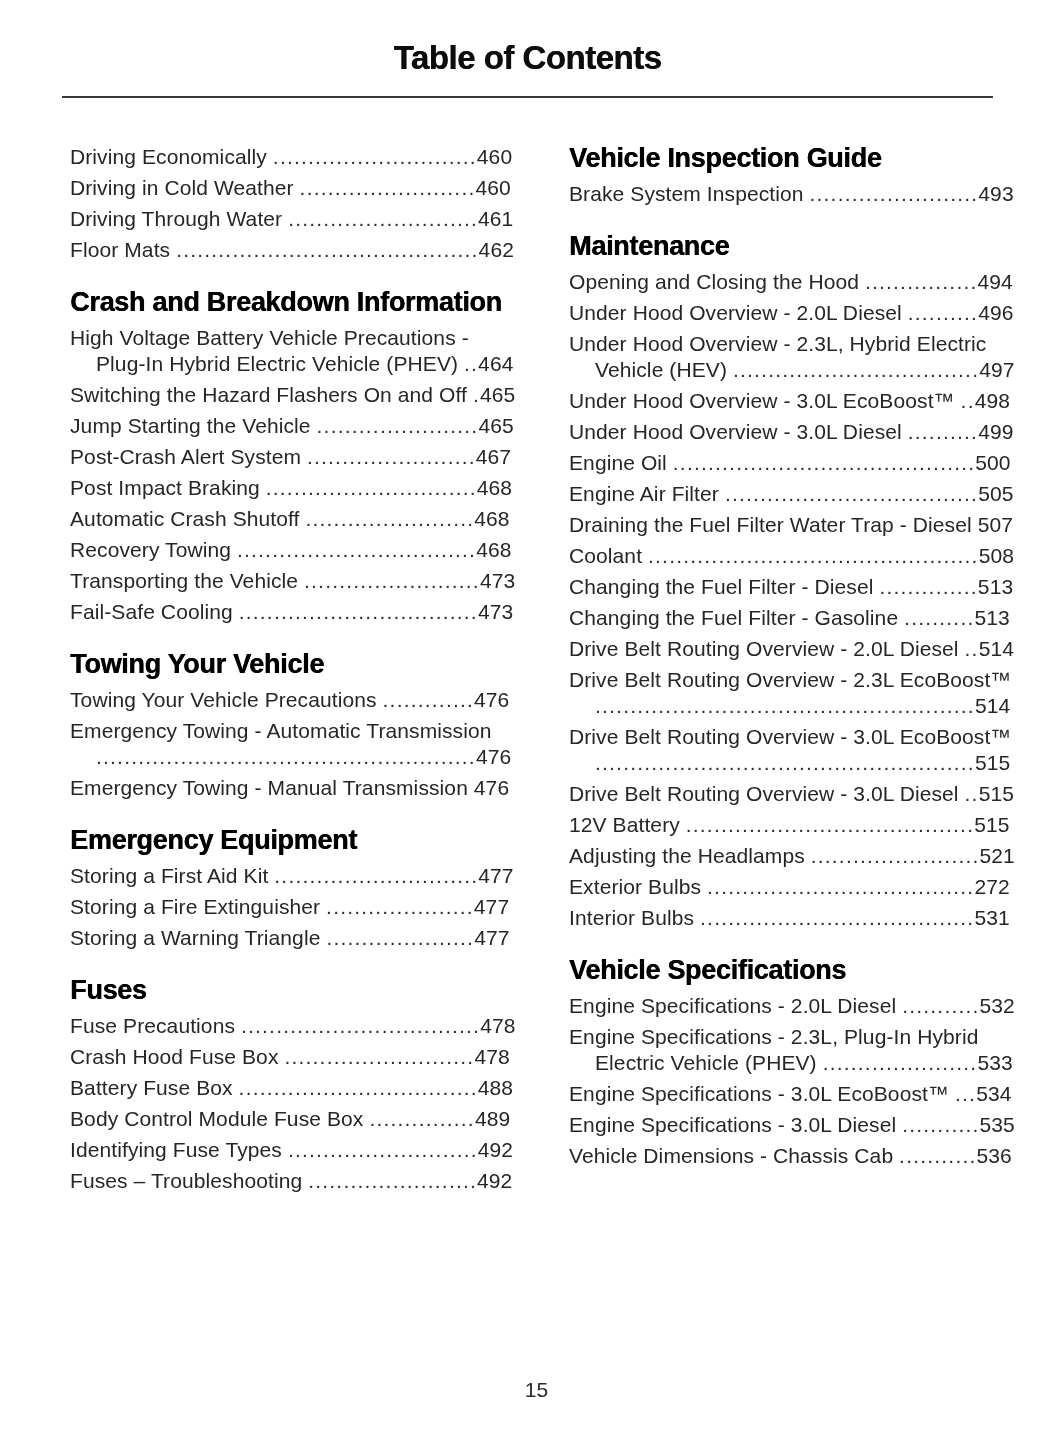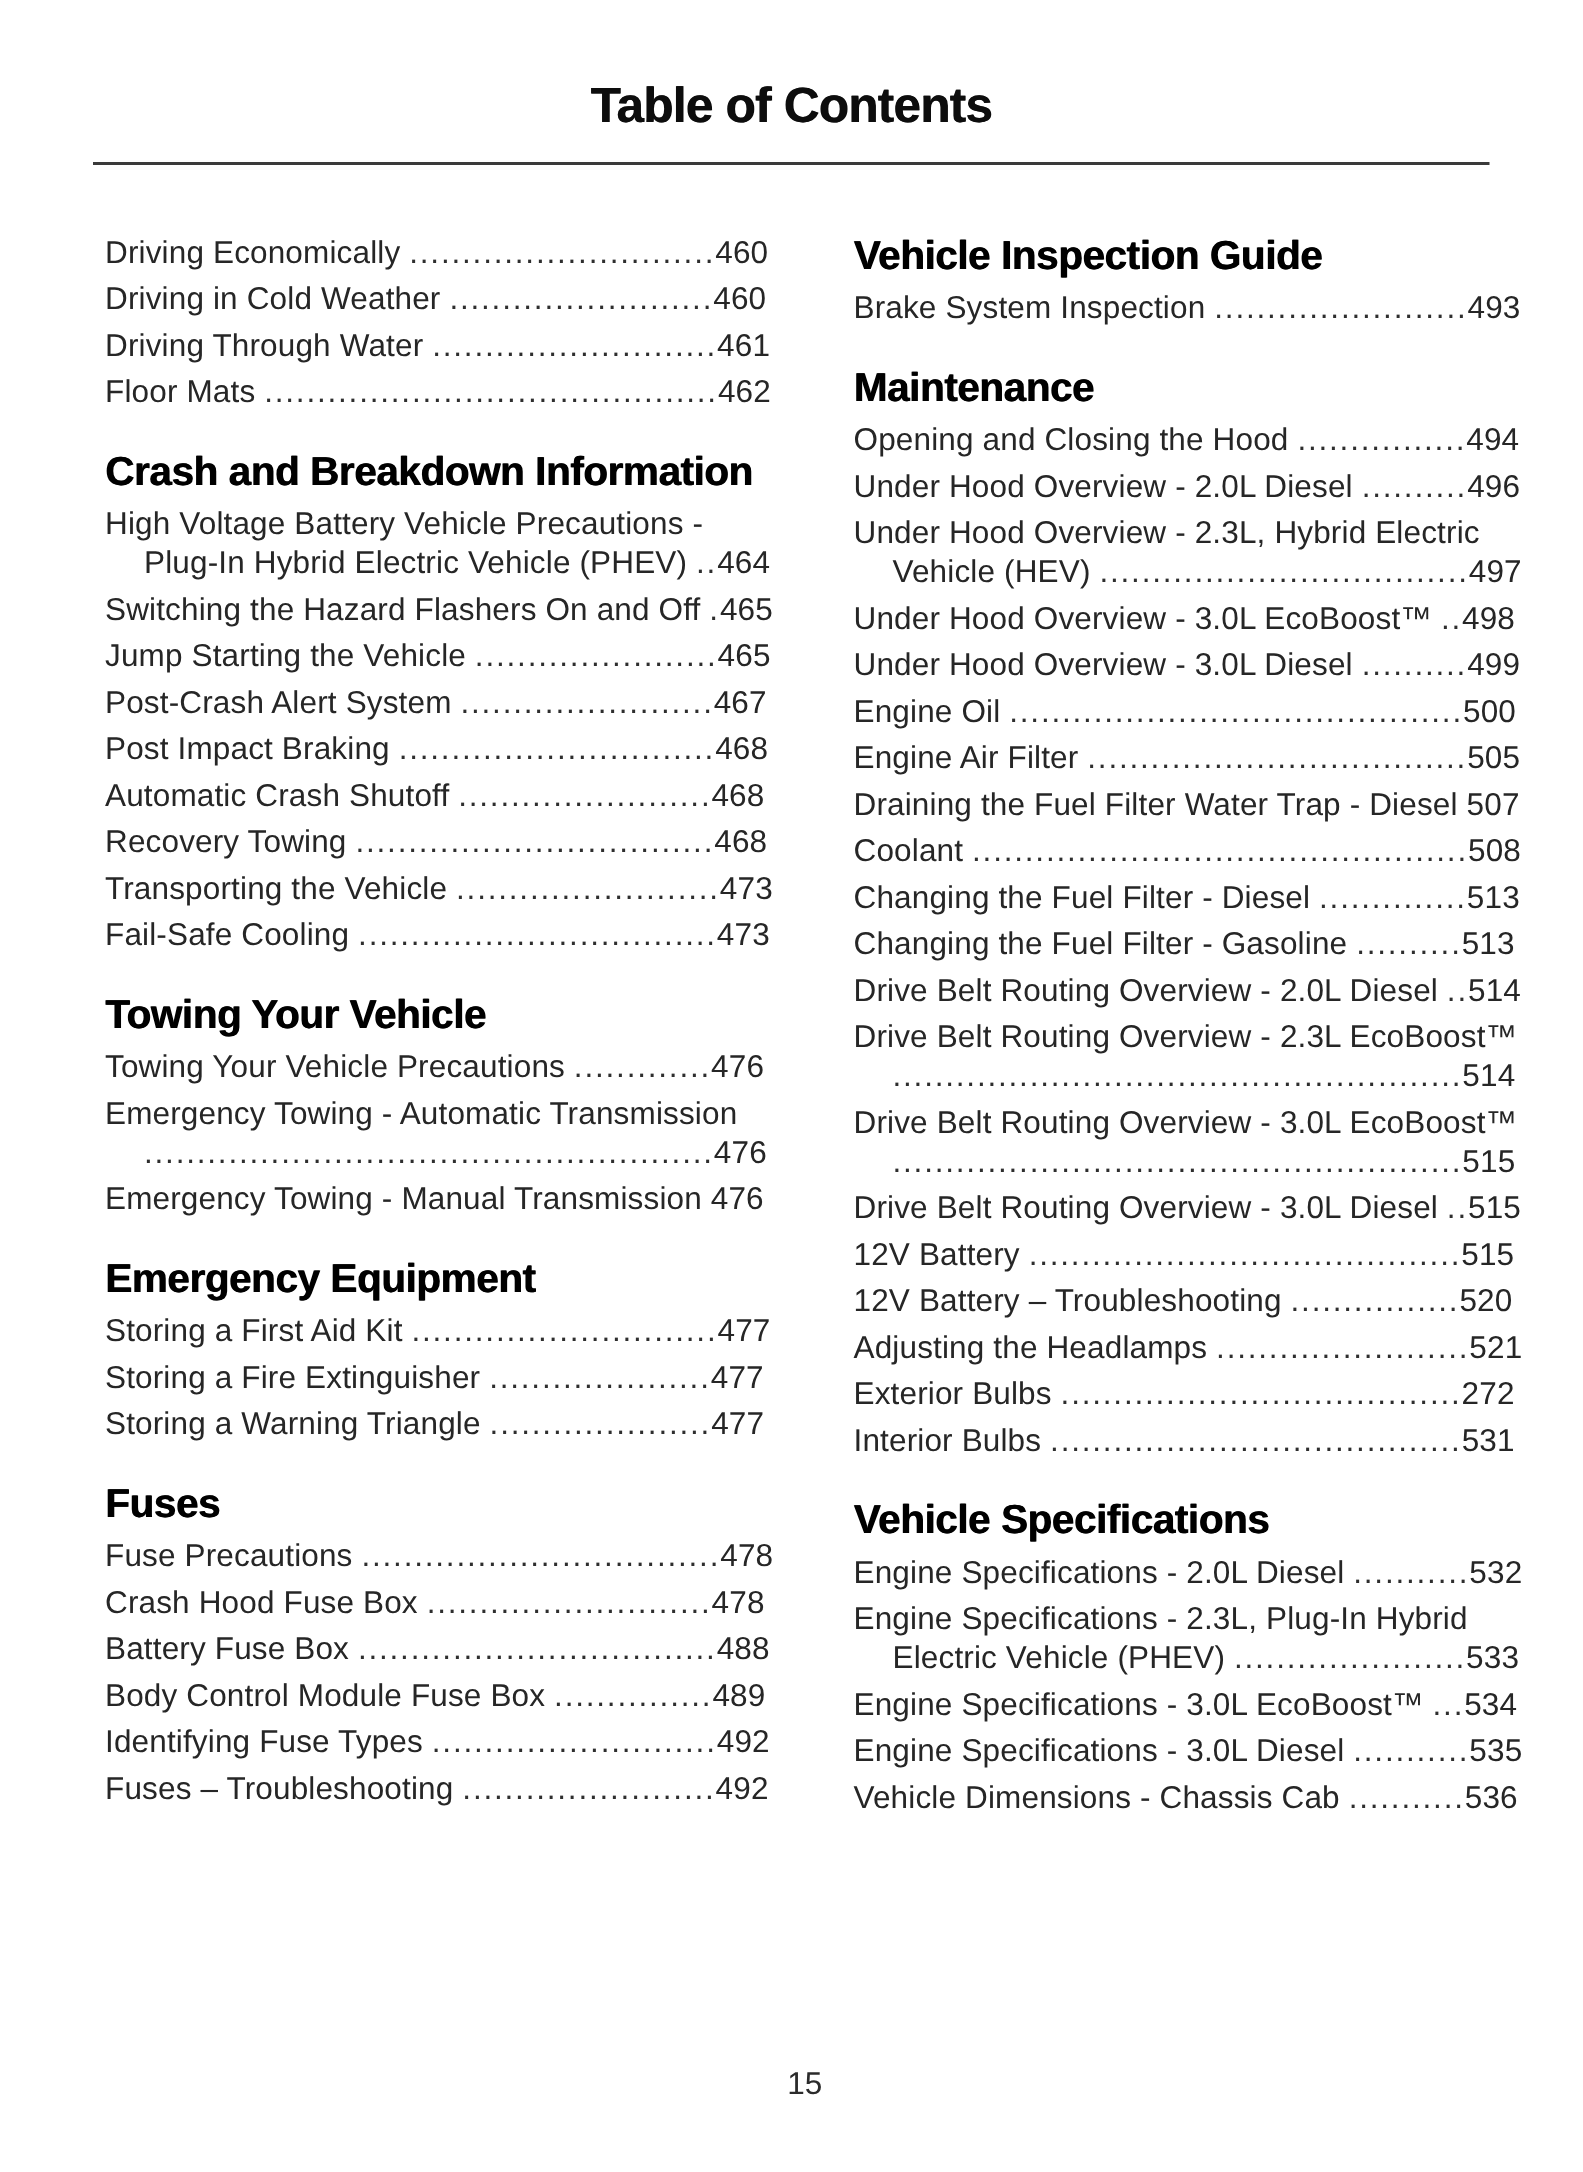--- a/index.html
+++ b/index.html
@@ -16,21 +16,21 @@
     color: #222;
   }
   .page {
     position: relative;
     width: 100%;
     height: 100%;
     box-sizing: border-box;
     padding: 38px 62px 0 62px;
   }
   h1.doc-title {
-    margin: 12px;
+    margin: 0;
     text-align: center;
     font-size: 33px;
     line-height: 40px;
     font-weight: bold;
     letter-spacing: -0.5px;
     color: #0d0d0d;
     text-shadow: 0.4px 0 0 currentColor;
   }
   .rule {
     margin-top: 18px;
@@ -149,21 +149,20 @@
           <p class="entry"><span class="t">Engine Air Filter </span><span class="d">....................................</span><span class="p">505</span></p>
           <p class="entry"><span class="t">Draining the Fuel Filter Water Trap - Diesel </span><span class="d"></span><span class="p">507</span></p>
           <p class="entry"><span class="t">Coolant </span><span class="d">...............................................</span><span class="p">508</span></p>
           <p class="entry"><span class="t">Changing the Fuel Filter - Diesel </span><span class="d">..............</span><span class="p">513</span></p>
           <p class="entry"><span class="t">Changing the Fuel Filter - Gasoline </span><span class="d">..........</span><span class="p">513</span></p>
           <p class="entry"><span class="t">Drive Belt Routing Overview - 2.0L Diesel </span><span class="d">..</span><span class="p">514</span></p>
           <p class="entry"><span class="t">Drive Belt Routing Overview - 2.3L EcoBoost™ </span><span class="d">......................................................</span><span class="p">514</span></p>
           <p class="entry"><span class="t">Drive Belt Routing Overview - 3.0L EcoBoost™ </span><span class="d">......................................................</span><span class="p">515</span></p>
           <p class="entry"><span class="t">Drive Belt Routing Overview - 3.0L Diesel </span><span class="d">..</span><span class="p">515</span></p>
           <p class="entry"><span class="t">12V Battery </span><span class="d">.........................................</span><span class="p">515</span></p>
-          <p class="entry"><span class="t">12V Battery – Troubleshooting </span><span class="d">................</span><span class="p">520</span></p>
           <p class="entry"><span class="t">Adjusting the Headlamps </span><span class="d">........................</span><span class="p">521</span></p>
           <p class="entry"><span class="t">Exterior Bulbs </span><span class="d">......................................</span><span class="p">272</span></p>
           <p class="entry"><span class="t">Interior Bulbs </span><span class="d">.......................................</span><span class="p">531</span></p>
         </section>
         <section class="toc-section">
           <h2 class="sec-heading">Vehicle Specifications</h2>
           <p class="entry"><span class="t">Engine Specifications - 2.0L Diesel </span><span class="d">...........</span><span class="p">532</span></p>
           <p class="entry"><span class="t">Engine Specifications - 2.3L, Plug-In Hybrid Electric Vehicle (PHEV) </span><span class="d">......................</span><span class="p">533</span></p>
           <p class="entry"><span class="t">Engine Specifications - 3.0L EcoBoost™ </span><span class="d">...</span><span class="p">534</span></p>
           <p class="entry"><span class="t">Engine Specifications - 3.0L Diesel </span><span class="d">...........</span><span class="p">535</span></p>

